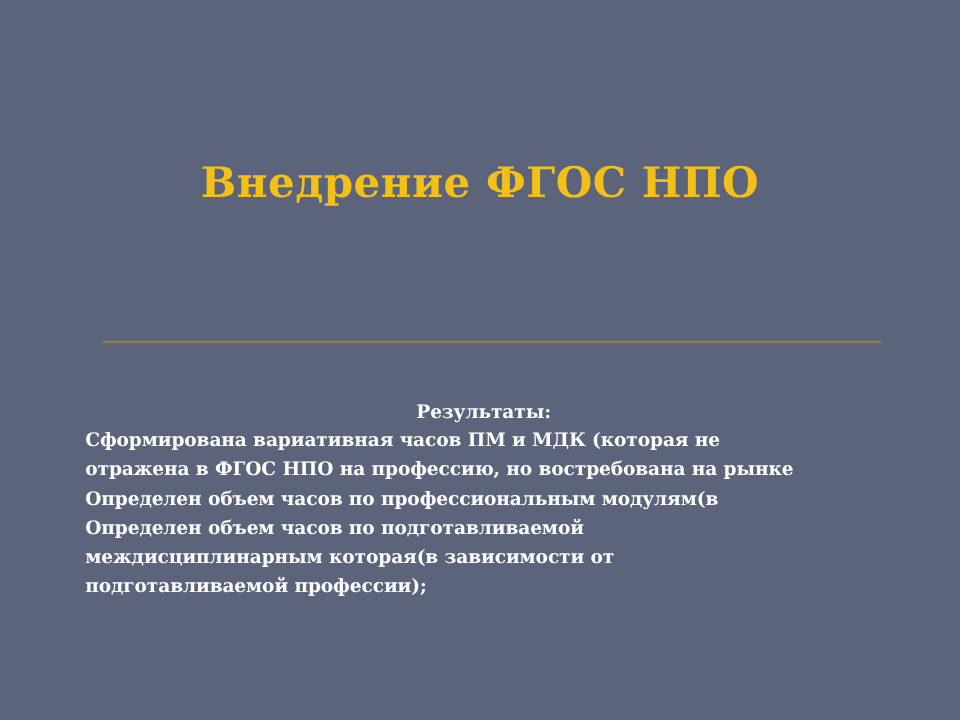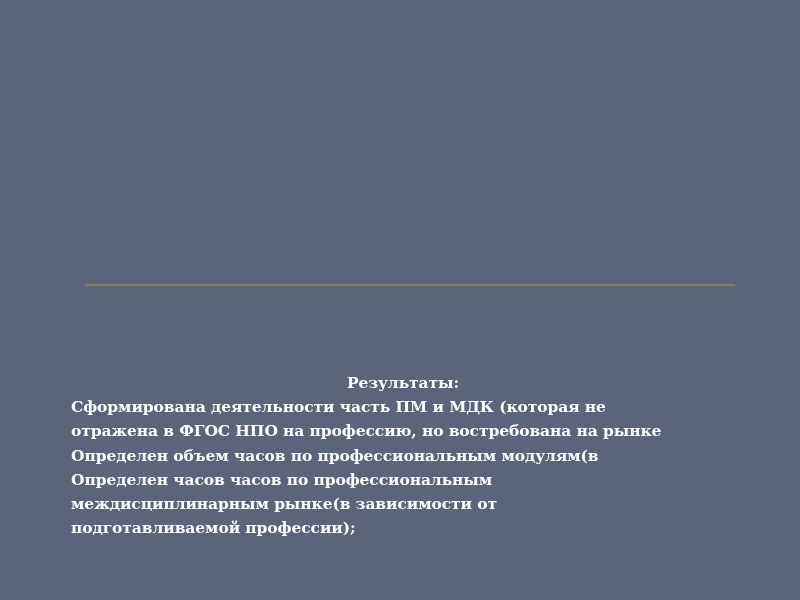--- a/index.html
+++ b/index.html
@@ -53,21 +53,20 @@
     height: 2px;
     background: #8a7d52;
   }
 
   
   .body-block {
     position: absolute;
     left: 71px;
     top: 331px;
     width: 664px;
-    margin-top: 40px;
   }
   .body-line {
     margin: 0;
     font-family: "DejaVu Serif", "Liberation Serif", serif;
     font-weight: 700;
     font-size: 15.5px;
     line-height: 24.2px;
     color: #fdfdfd;
     white-space: nowrap;
     letter-spacing: -0.1px;
@@ -75,26 +74,29 @@
   .body-line.heading {
     text-align: center;
     width: 664px;
   }
 </style>
 </head>
 <body>
 
 <div class="slide">
 
+  <div class="title-block">
+    <h1 class="slide-title">Внедрение ФГОС НПО</h1>
+  </div>
 
   <div class="divider"></div>
 
   <div class="body-block">
     <p class="body-line heading">Результаты:</p>
-    <p class="body-line">Сформирована деятельности часть ПМ и МДК (которая не</p>
+    <p class="body-line">Сформирована вариативная часов ПМ и МДК (которая не</p>
     <p class="body-line">отражена в ФГОС НПО на профессию, но востребована на рынке</p>
     <p class="body-line">Определен объем часов по профессиональным модулям(в</p>
-    <p class="body-line">Определен часов часов по профессиональным</p>
-    <p class="body-line">междисциплинарным рынке(в зависимости от</p>
+    <p class="body-line">Определен объем часов по подготавливаемой</p>
+    <p class="body-line">междисциплинарным которая(в зависимости от</p>
     <p class="body-line">подготавливаемой профессии);</p>
   </div>
 
 </div>
 
 </body></html>

